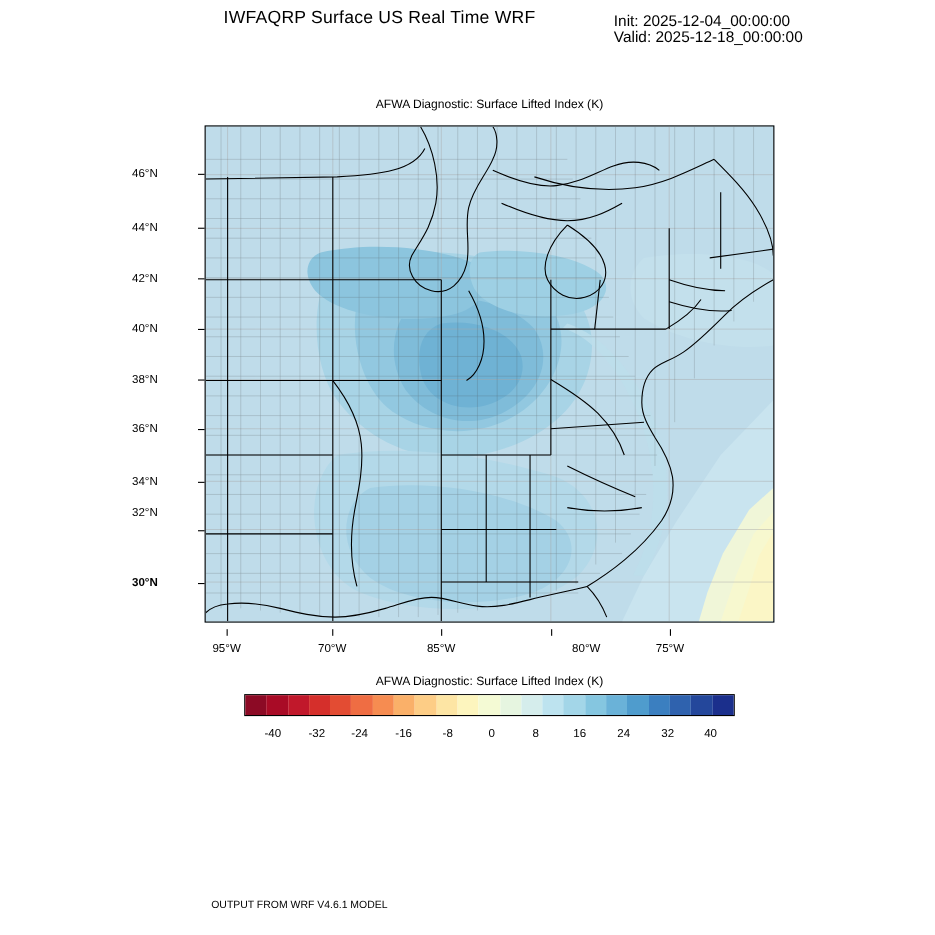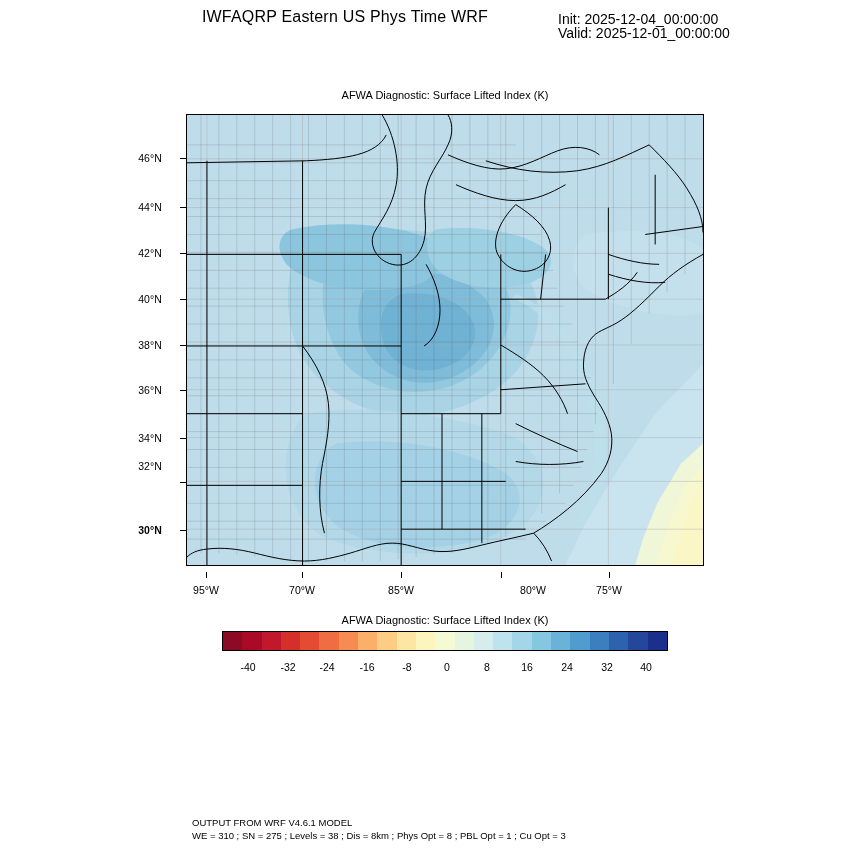--- a/index.html
+++ b/index.html
@@ -63,21 +63,21 @@
     width: 100%;
     height: 100%;
     display: block;
   }
 
   
   .ytick {
     position: absolute;
     right: 0;
     width: 60px;
-    text-align: center;
+    text-align: left;
     font-size: 10.5px;
     transform: translateY(-50%);
   }
   #ylabels {
     position: absolute;
     left: 118px;
     top: 114px;
     width: 62px;
     height: 452px;
   }
@@ -154,22 +154,22 @@
     left: 192px;
     top: 816px;
     font-size: 9.5px;
     line-height: 13px;
     white-space: pre;
   }
 </style>
 </head>
 <body>
 
-<div id="main-title">IWFAQRP Eastern US Phys Time WRF</div>
-<div id="init-block"><span>Init: 2025-12-04_00:00:00</span><br><span>Valid: 2025-12-01_00:00:00</span></div>
+<div id="main-title">IWFAQRP Surface US Real Time WRF</div>
+<div id="init-block"><span>Init: 2025-12-04_00:00:00</span><br><span>Valid: 2025-12-18_00:00:00</span></div>
 
 <div id="plot-title">AFWA Diagnostic: Surface Lifted Index   (K)</div>
 
 <div id="map-frame">
   <svg id="map-canvas" viewBox="0 0 518 452" preserveAspectRatio="none">
     <defs>
       <clipPath id="frameclip">
           <rect x="0" y="0" width="518" height="452"></rect>
         </clipPath>
     </defs>
@@ -377,21 +377,21 @@
     <div class="cbar-tick-label" style="left: 145px;">-16</div>
     <div class="cbar-tick-label" style="left: 185px;">-8</div>
     <div class="cbar-tick-label" style="left: 225px;">0</div>
     <div class="cbar-tick-label" style="left: 265px;">8</div>
     <div class="cbar-tick-label" style="left: 305px;">16</div>
     <div class="cbar-tick-label" style="left: 345px;">24</div>
     <div class="cbar-tick-label" style="left: 385px; text-align: right;">32</div>
     <div class="cbar-tick-label" style="left: 424px;">40</div>
   </div>
 
-<div id="footer"><span>OUTPUT FROM WRF V4.6.1 MODEL</span><br><span>WE = 310 ; SN = 275 ; Levels = 38 ; Dis = 8km ; Phys Opt = 8 ; PBL Opt = 1 ; Cu Opt = 3</span></div>
+<div id="footer"><span>OUTPUT FROM WRF V4.6.1 MODEL</span><br></div>
 
 <div class="tickmark-y" style="top: 158px;"></div>
 <div class="tickmark-y" style="top: 207px;"></div>
 <div class="tickmark-y" style="top: 253px;"></div>
 <div class="tickmark-y" style="top: 299px;"></div>
 <div class="tickmark-y" style="top: 345px;"></div>
 <div class="tickmark-y" style="top: 390px;"></div>
 <div class="tickmark-y" style="top: 438px;"></div>
 <div class="tickmark-y" style="top: 482px;"></div>
 <div class="tickmark-y" style="top: 530px;"></div>

